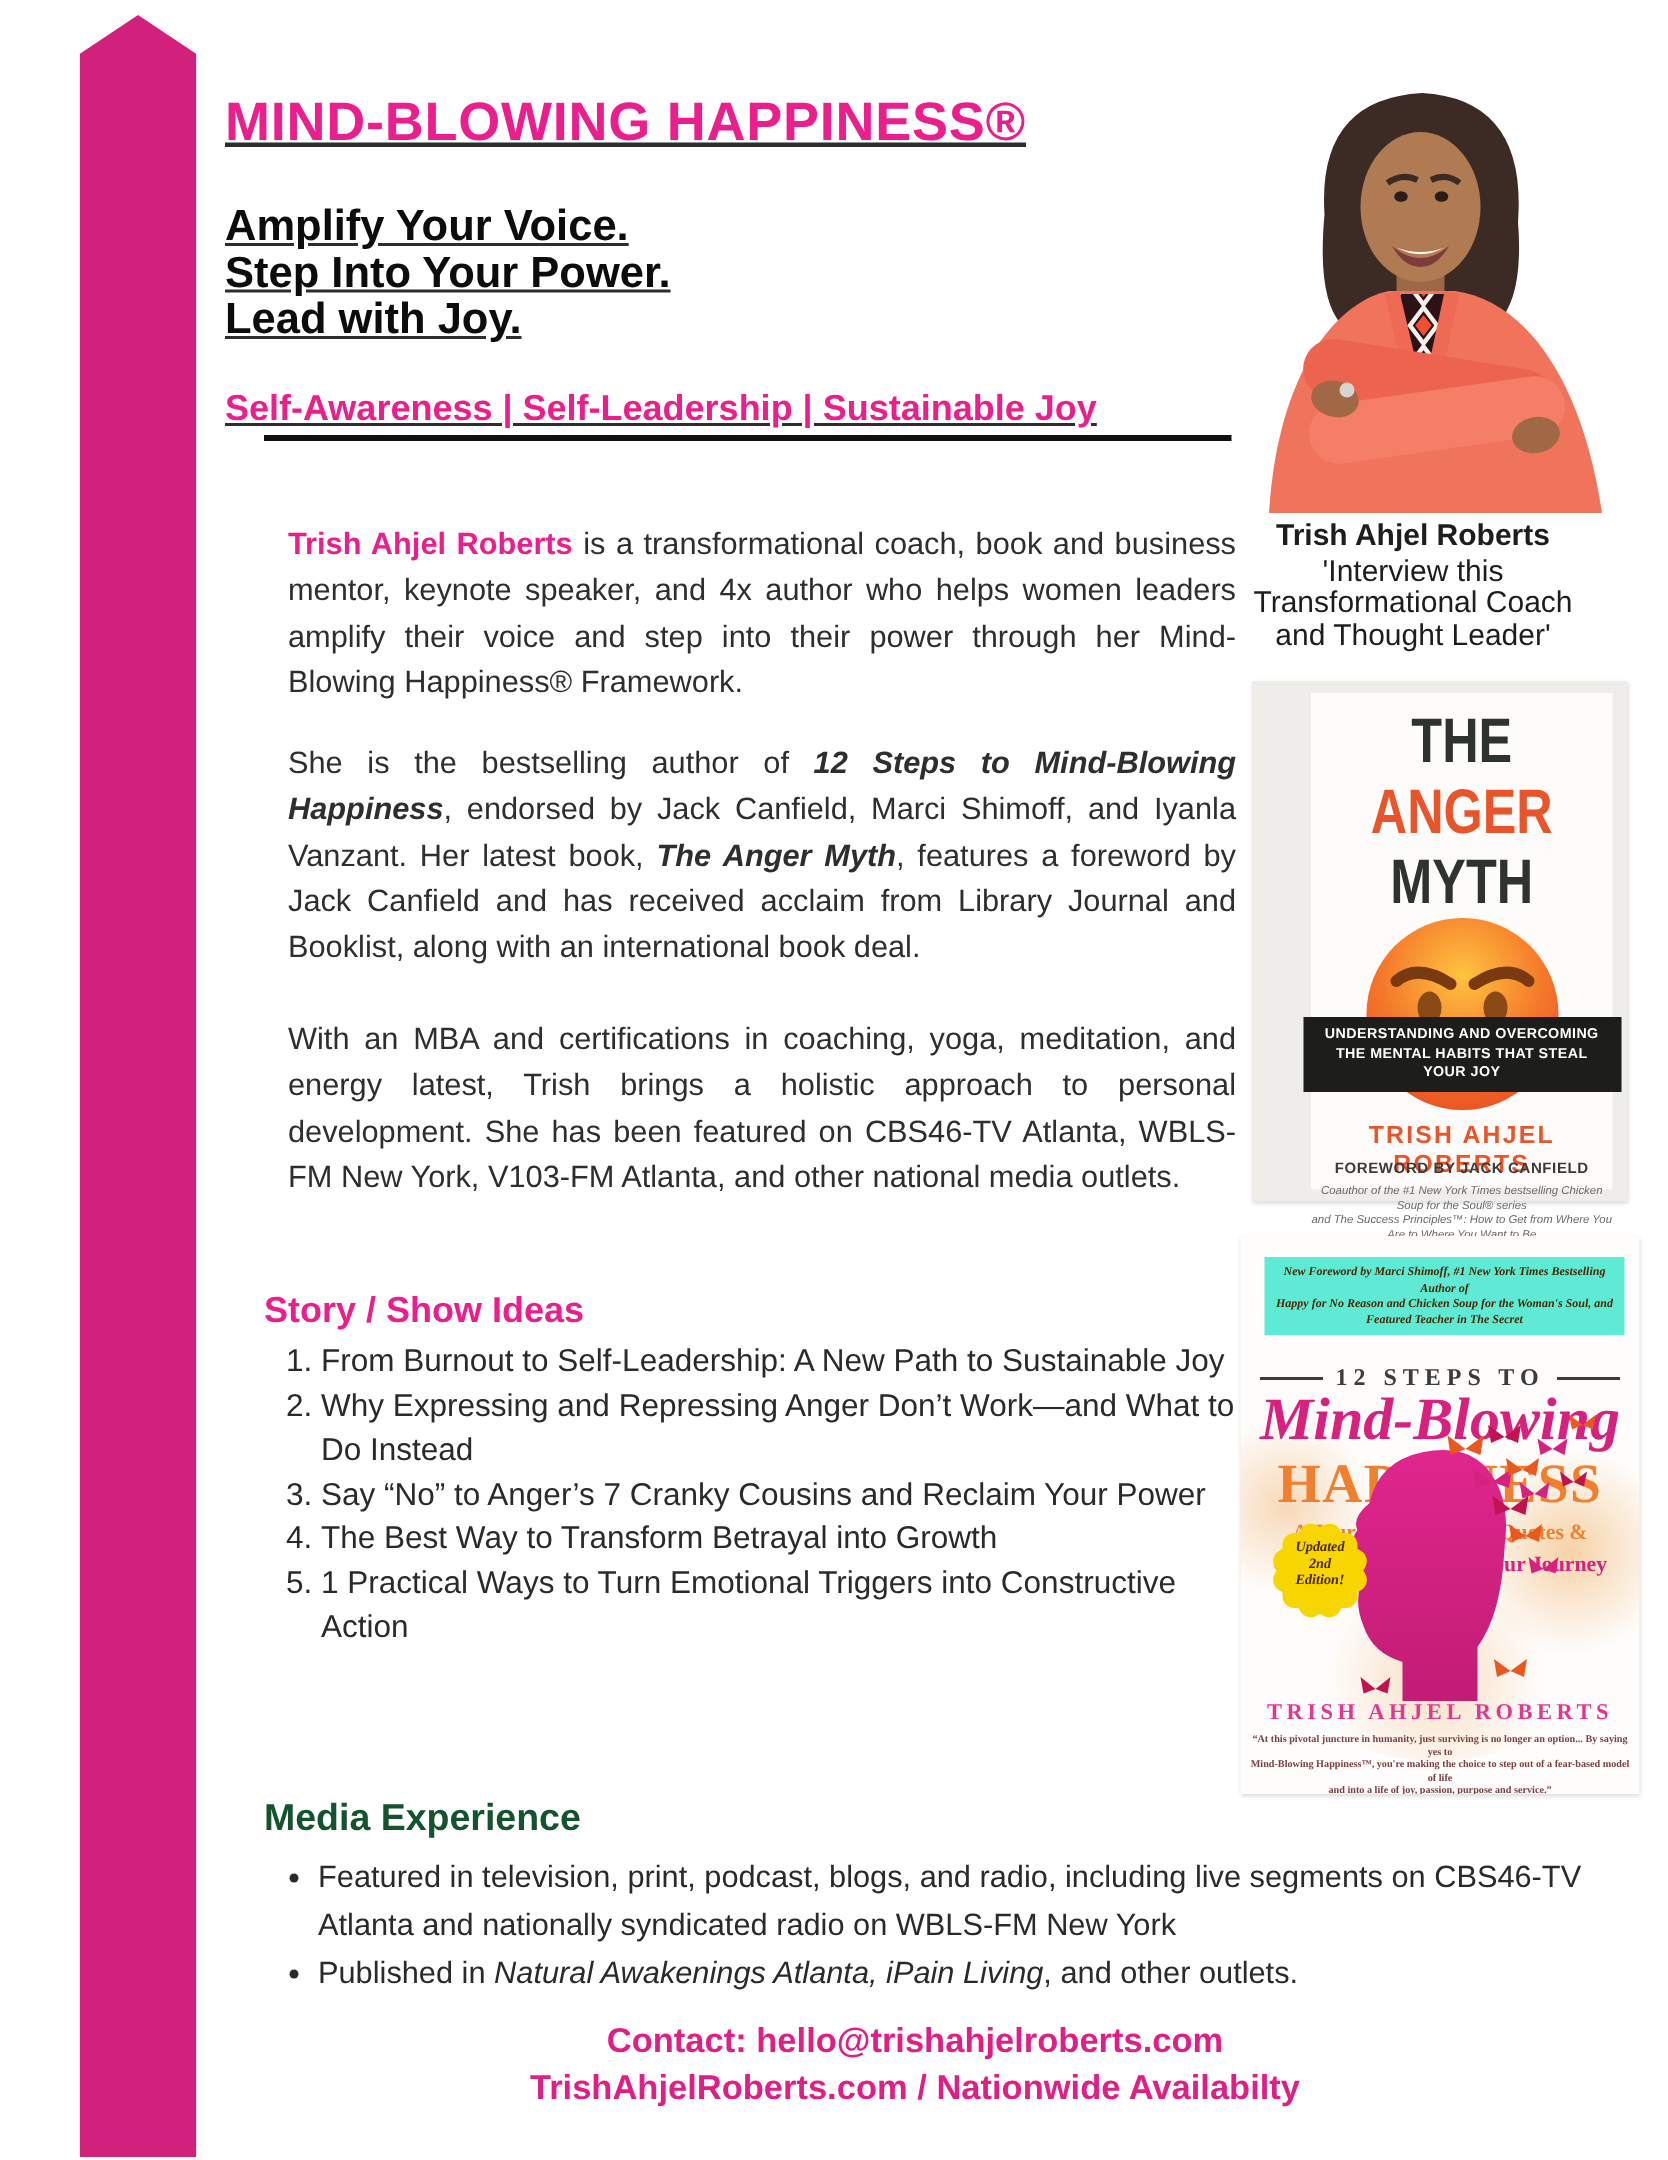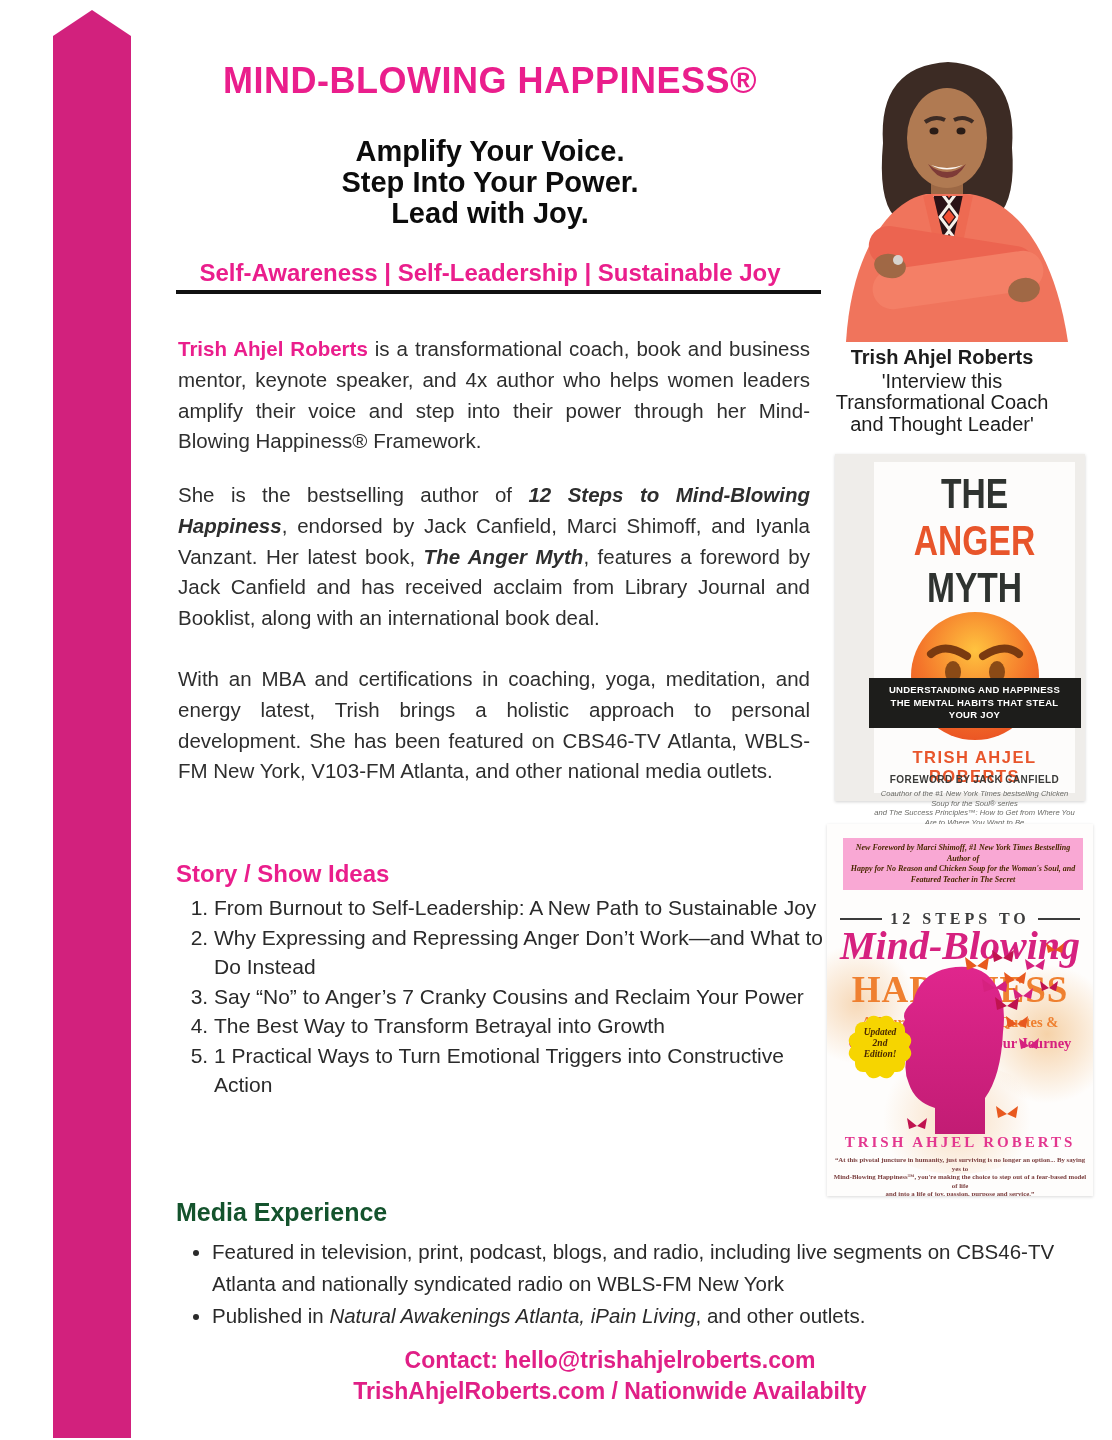--- a/index.html
+++ b/index.html
@@ -4,29 +4,29 @@
 <style>
   html,body{margin:0;padding:0;background:#ffffff;}
   .page{position:relative;width:1112px;height:1440px;background:#ffffff;overflow:hidden;
         font-family:"Liberation Sans",sans-serif;color:#2e2e2e;}
 
   
   .accent-bar{position:absolute;left:53px;top:10px;width:78px;height:1428px;background:#d2217d;
               clip-path:polygon(0 26px,50% 0,100% 26px,100% 100%,0 100%);}
 
   
-  .header{position:absolute;left:150px;top:60px;width:680px;text-align:center;}
+  .header{position:absolute;left:150px;top:60px;width:680px;text-decoration:underline;}
   .title{font-size:36px;font-weight:800;letter-spacing:.5px;color:#ea1e8c;}
   .subtitle{margin-top:34px;font-size:29px;line-height:31px;font-weight:800;color:#0c0c0c;}
   .tagline{margin-top:30px;font-size:24px;font-weight:700;color:#ea1e8c;}
   .rule{position:absolute;left:176px;top:290px;width:645px;height:4px;background:#111;}
 
   
   .bio-p{position:absolute;left:176px;width:632px;font-size:20.5px;line-height:30.8px;
-         text-align:justify;color:#2e2e2e;margin:2px;}
+         text-align:justify;color:#2e2e2e;margin:16px;}
   .p1{top:332px;} .p2{top:478px;} .p3{top:662px;}
   .pink-bold{color:#ea1e8c;font-weight:700;}
   .bi{font-weight:700;font-style:italic;}
 
   
   .story-heading{position:absolute;left:176px;top:860px;font-size:24px;font-weight:800;color:#ea1e8c;}
   .story-list{position:absolute;left:176px;top:893px;width:612px;margin:0;padding:0 0 0 38px;
               font-size:21px;line-height:29.5px;color:#2a2a2a;}
   .story-list li{margin:0;}
 
@@ -62,21 +62,21 @@
   .anger-foreword{position:absolute;left:0;top:312px;width:100%;text-align:center;color:#3a3a38;
                   font-weight:700;font-size:10px;letter-spacing:.4px;}
   .anger-credit{position:absolute;left:0;top:327px;width:100%;text-align:center;color:#6a6a66;
                 font-style:italic;font-size:7.6px;line-height:9.6px;}
 
   
   .steps-cover{position:absolute;left:827px;top:824px;width:266px;height:372px;background:#fefdfc;
                box-shadow:0 1px 3px rgba(0,0,0,.15);overflow:hidden;
                font-family:"Liberation Serif",serif;}
   .blob{position:absolute;border-radius:50%;}
-  .steps-banner{position:absolute;left:16px;top:14px;width:234px;background:#f9a8d4;
+  .steps-banner{position:absolute;left:16px;top:14px;width:234px;background:#5eead4;
                 color:#4a2800;text-align:center;font-size:8px;line-height:10.5px;
                 font-style:italic;font-weight:700;padding:5px 3px;}
   .steps-row{position:absolute;left:0;top:86px;width:100%;display:flex;align-items:center;
              justify-content:center;gap:8px;color:#3c3c3c;font-weight:700;font-size:16px;letter-spacing:4px;}
   .steps-row .dash{width:42px;height:2px;background:#3c3c3c;}
   .steps-script{position:absolute;left:0;top:98px;width:100%;text-align:center;color:#d6217f;
                 font-style:italic;font-weight:700;font-size:40px;}
   .steps-happiness{position:absolute;left:0;top:144px;width:100%;text-align:center;color:#ef8030;
                    font-weight:700;font-size:37px;letter-spacing:1px;}
   .steps-sub1{position:absolute;left:0;top:190px;width:100%;text-align:center;color:#ef8030;
@@ -200,21 +200,21 @@
             </radialGradient>
           </defs>
           <circle cx="70" cy="66" r="64" fill="url(#em)"></circle>
           <path d="M26 44 Q40 32 62 46" stroke="#7a3a10" stroke-width="8" fill="none" stroke-linecap="round"></path>
           <path d="M114 44 Q100 32 78 46" stroke="#7a3a10" stroke-width="8" fill="none" stroke-linecap="round"></path>
           <ellipse cx="48" cy="62" rx="8" ry="11" fill="#8a4a16"></ellipse>
           <ellipse cx="92" cy="62" rx="8" ry="11" fill="#8a4a16"></ellipse>
         </svg>
       </div>
       <div class="anger-box">
-        <div>UNDERSTANDING AND HAPPINESS</div>
+        <div>UNDERSTANDING AND OVERCOMING</div>
         <div>THE MENTAL HABITS THAT STEAL</div>
         <div>YOUR JOY</div>
       </div>
       <div class="anger-author">TRISH AHJEL ROBERTS</div>
       <div class="anger-foreword">FOREWORD BY JACK CANFIELD</div>
       <div class="anger-credit">
         <div>Coauthor of the #1 New York Times bestselling Chicken Soup for the Soul® series</div>
         <div>and The Success Principles™: How to Get from Where You Are to Where You Want to Be</div>
       </div>
     </div>

